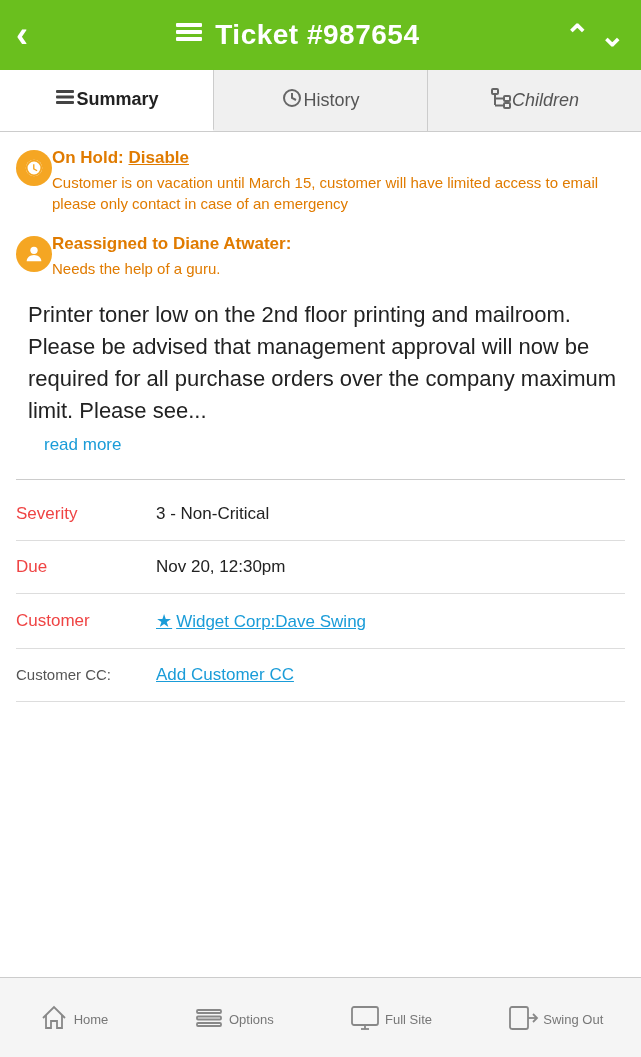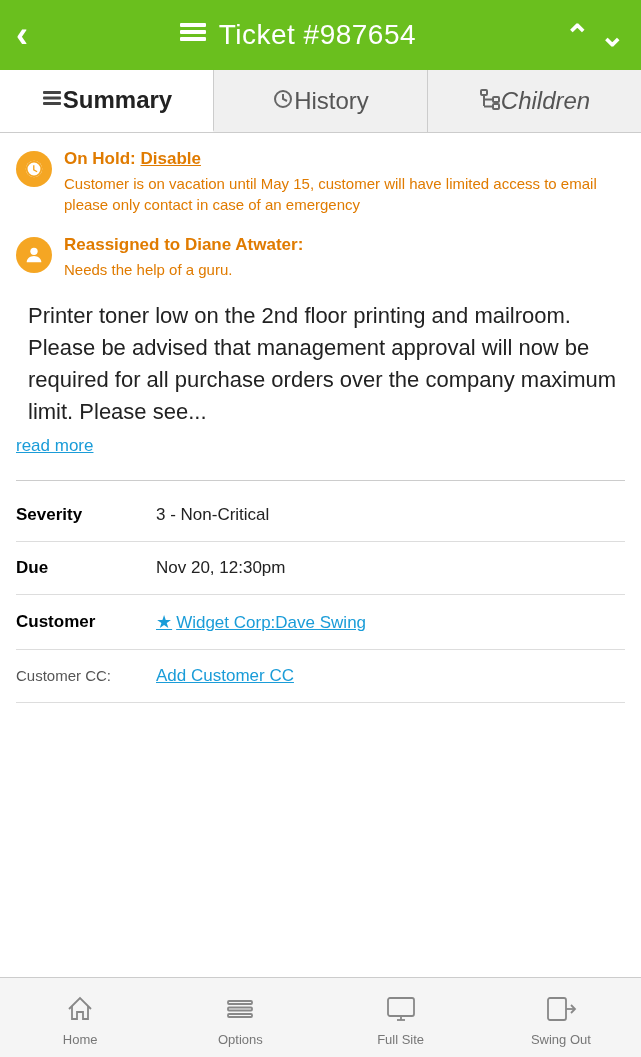--- a/index.html
+++ b/index.html
@@ -20,21 +20,21 @@
       padding: 0 16px;
       height: 70px;
     }
     .header-left {
       display: flex;
       align-items: center;
     }
     .header-title {
       color: #fff;
       font-size: 28px;
-      font-weight: normal;
+      font-weight: bold;
       letter-spacing: 0.5px;
     }
     .header-icon {
       color: #fff;
       font-size: 28px;
       margin-right: 10px;
     }
     .header-nav {
       display: flex;
       align-items: center;
@@ -59,21 +59,21 @@
       display: flex;
       border-bottom: 1px solid #ccc;
       background: #fff;
     }
     .tab {
       flex: 1;
       display: flex;
       align-items: center;
       justify-content: center;
       padding: 16px 8px;
-      font-size: 24px;
+      font-size: 18px;
       cursor: pointer;
       gap: 0;
       color: #555;
       border-right: 1px solid #ccc;
     }
     .tab:last-child { border-right: none; font-style: italic; }
     .tab.active {
       background: #fff;
       color: #222;
       font-weight: bold;
@@ -91,21 +91,20 @@
     .content {
       padding: 16px;
       background: #fff;
     }
 
     
     .alert-row {
       display: flex;
       align-items: flex-start;
       margin-bottom: 20px;
-      gap: 12px;
     }
     .alert-icon-circle {
       width: 36px;
       height: 36px;
       background: #f5a623;
       border-radius: 50%;
       display: flex;
       align-items: center;
       justify-content: center;
       flex-shrink: 0;
@@ -149,45 +148,45 @@
     
     .main-text {
       font-size: 22px;
       line-height: 1.45;
       color: #222;
       margin: 16px 0 8px 12px;
     }
     .read-more {
       color: #1a9cd8;
       font-size: 17px;
-      text-decoration: underline;
       cursor: pointer;
       display: inline-block;
       margin-bottom: 16px;
+      margin-left: 28px;
     }
 
     
     .divider {
       border: none;
       border-top: 1px solid #ccc;
       margin: 8px 0;
     }
 
     
     .info-row {
       display: flex;
       align-items: center;
       padding: 16px 0;
       border-bottom: 1px solid #ddd;
     }
     .info-label {
-      color: #000000;
+      color: #ef4444;
       font-size: 17px;
       min-width: 140px;
-      font-weight: bold;
+      font-weight: normal;
     }
     .info-value {
       color: #222;
       font-size: 17px;
     }
     .info-value.link {
       color: #1a9cd8;
       text-decoration: underline;
       cursor: pointer;
     }
@@ -211,21 +210,21 @@
       background: #f5f5f5;
       border-top: 1px solid #ccc;
       display: flex;
       align-items: center;
       justify-content: space-around;
       padding: 10px 0 6px 0;
       height: 80px;
     }
     .nav-item {
       display: flex;
-      flex-direction: column;
+      flex-direction: row;
       align-items: center;
       gap: 4px;
       cursor: pointer;
       color: #777;
       font-size: 13px;
       min-width: 80px;
     }
     .nav-item svg {
       width: 32px;
       height: 32px;
@@ -297,21 +296,21 @@
     <div class="alert-icon-circle">
       <svg viewBox="0 0 24 24" fill="white" xmlns="http://www.w3.org/2000/svg">
         <circle cx="12" cy="12" r="9" fill="white"></circle>
         <path d="M12 3a9 9 0 1 0 0 18A9 9 0 0 0 12 3zm0 2a7 7 0 1 1 0 14A7 7 0 0 1 12 5zm-1 3v5.25l4 2.4.75-1.23-3.25-1.95V8H11z" fill="#f5a623"></path>
       </svg>
     </div>
     <div class="alert-content">
       <div class="alert-title">
         <span>On Hold: </span><a href="#">Disable</a>
       </div>
-      <div class="alert-body">Customer is on vacation until May 15, customer will have limited access to email please only contact in case of an emergency</div>
+      <div class="alert-body">Customer is on vacation until March 15, customer will have limited access to email please only contact in case of an emergency</div>
     </div>
   </div>
 
   
   <div class="alert-row">
     <div class="person-icon-circle">
       <svg width="22" height="22" viewBox="0 0 24 24" fill="white" xmlns="http://www.w3.org/2000/svg">
         <circle cx="12" cy="8" r="4"></circle>
         <path d="M4 20c0-4 3.6-7 8-7s8 3 8 7"></path>
       </svg>

